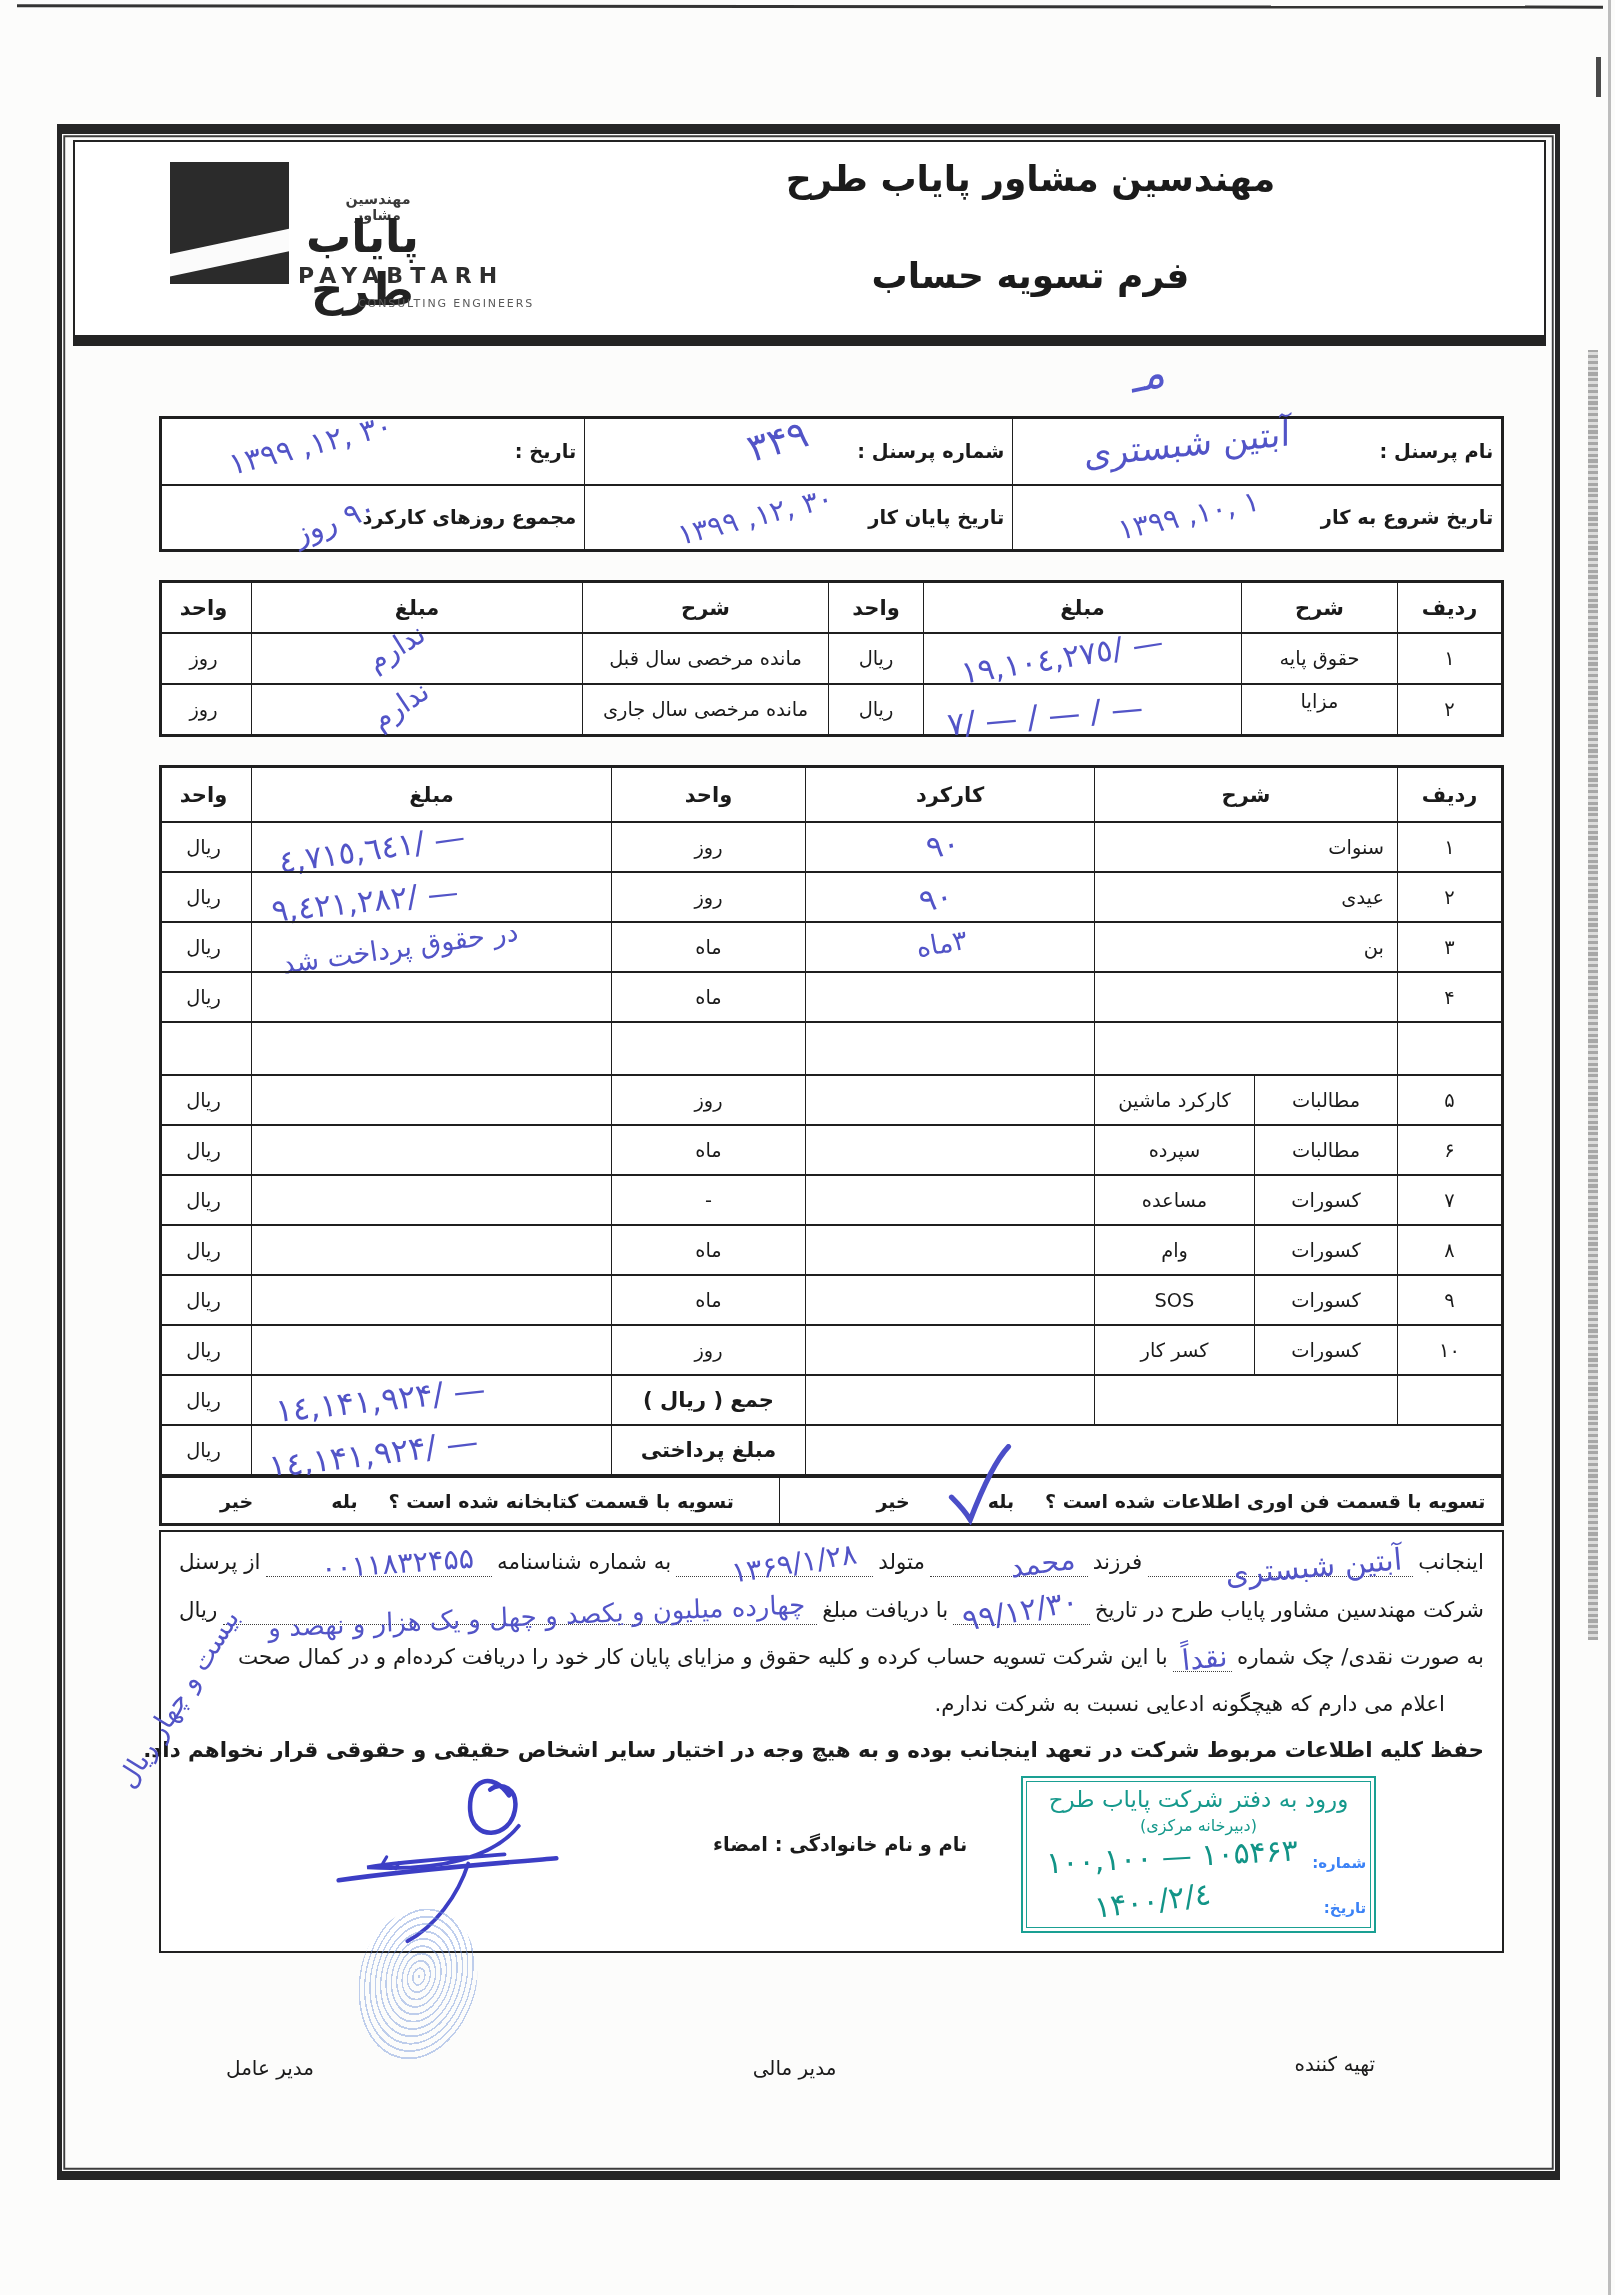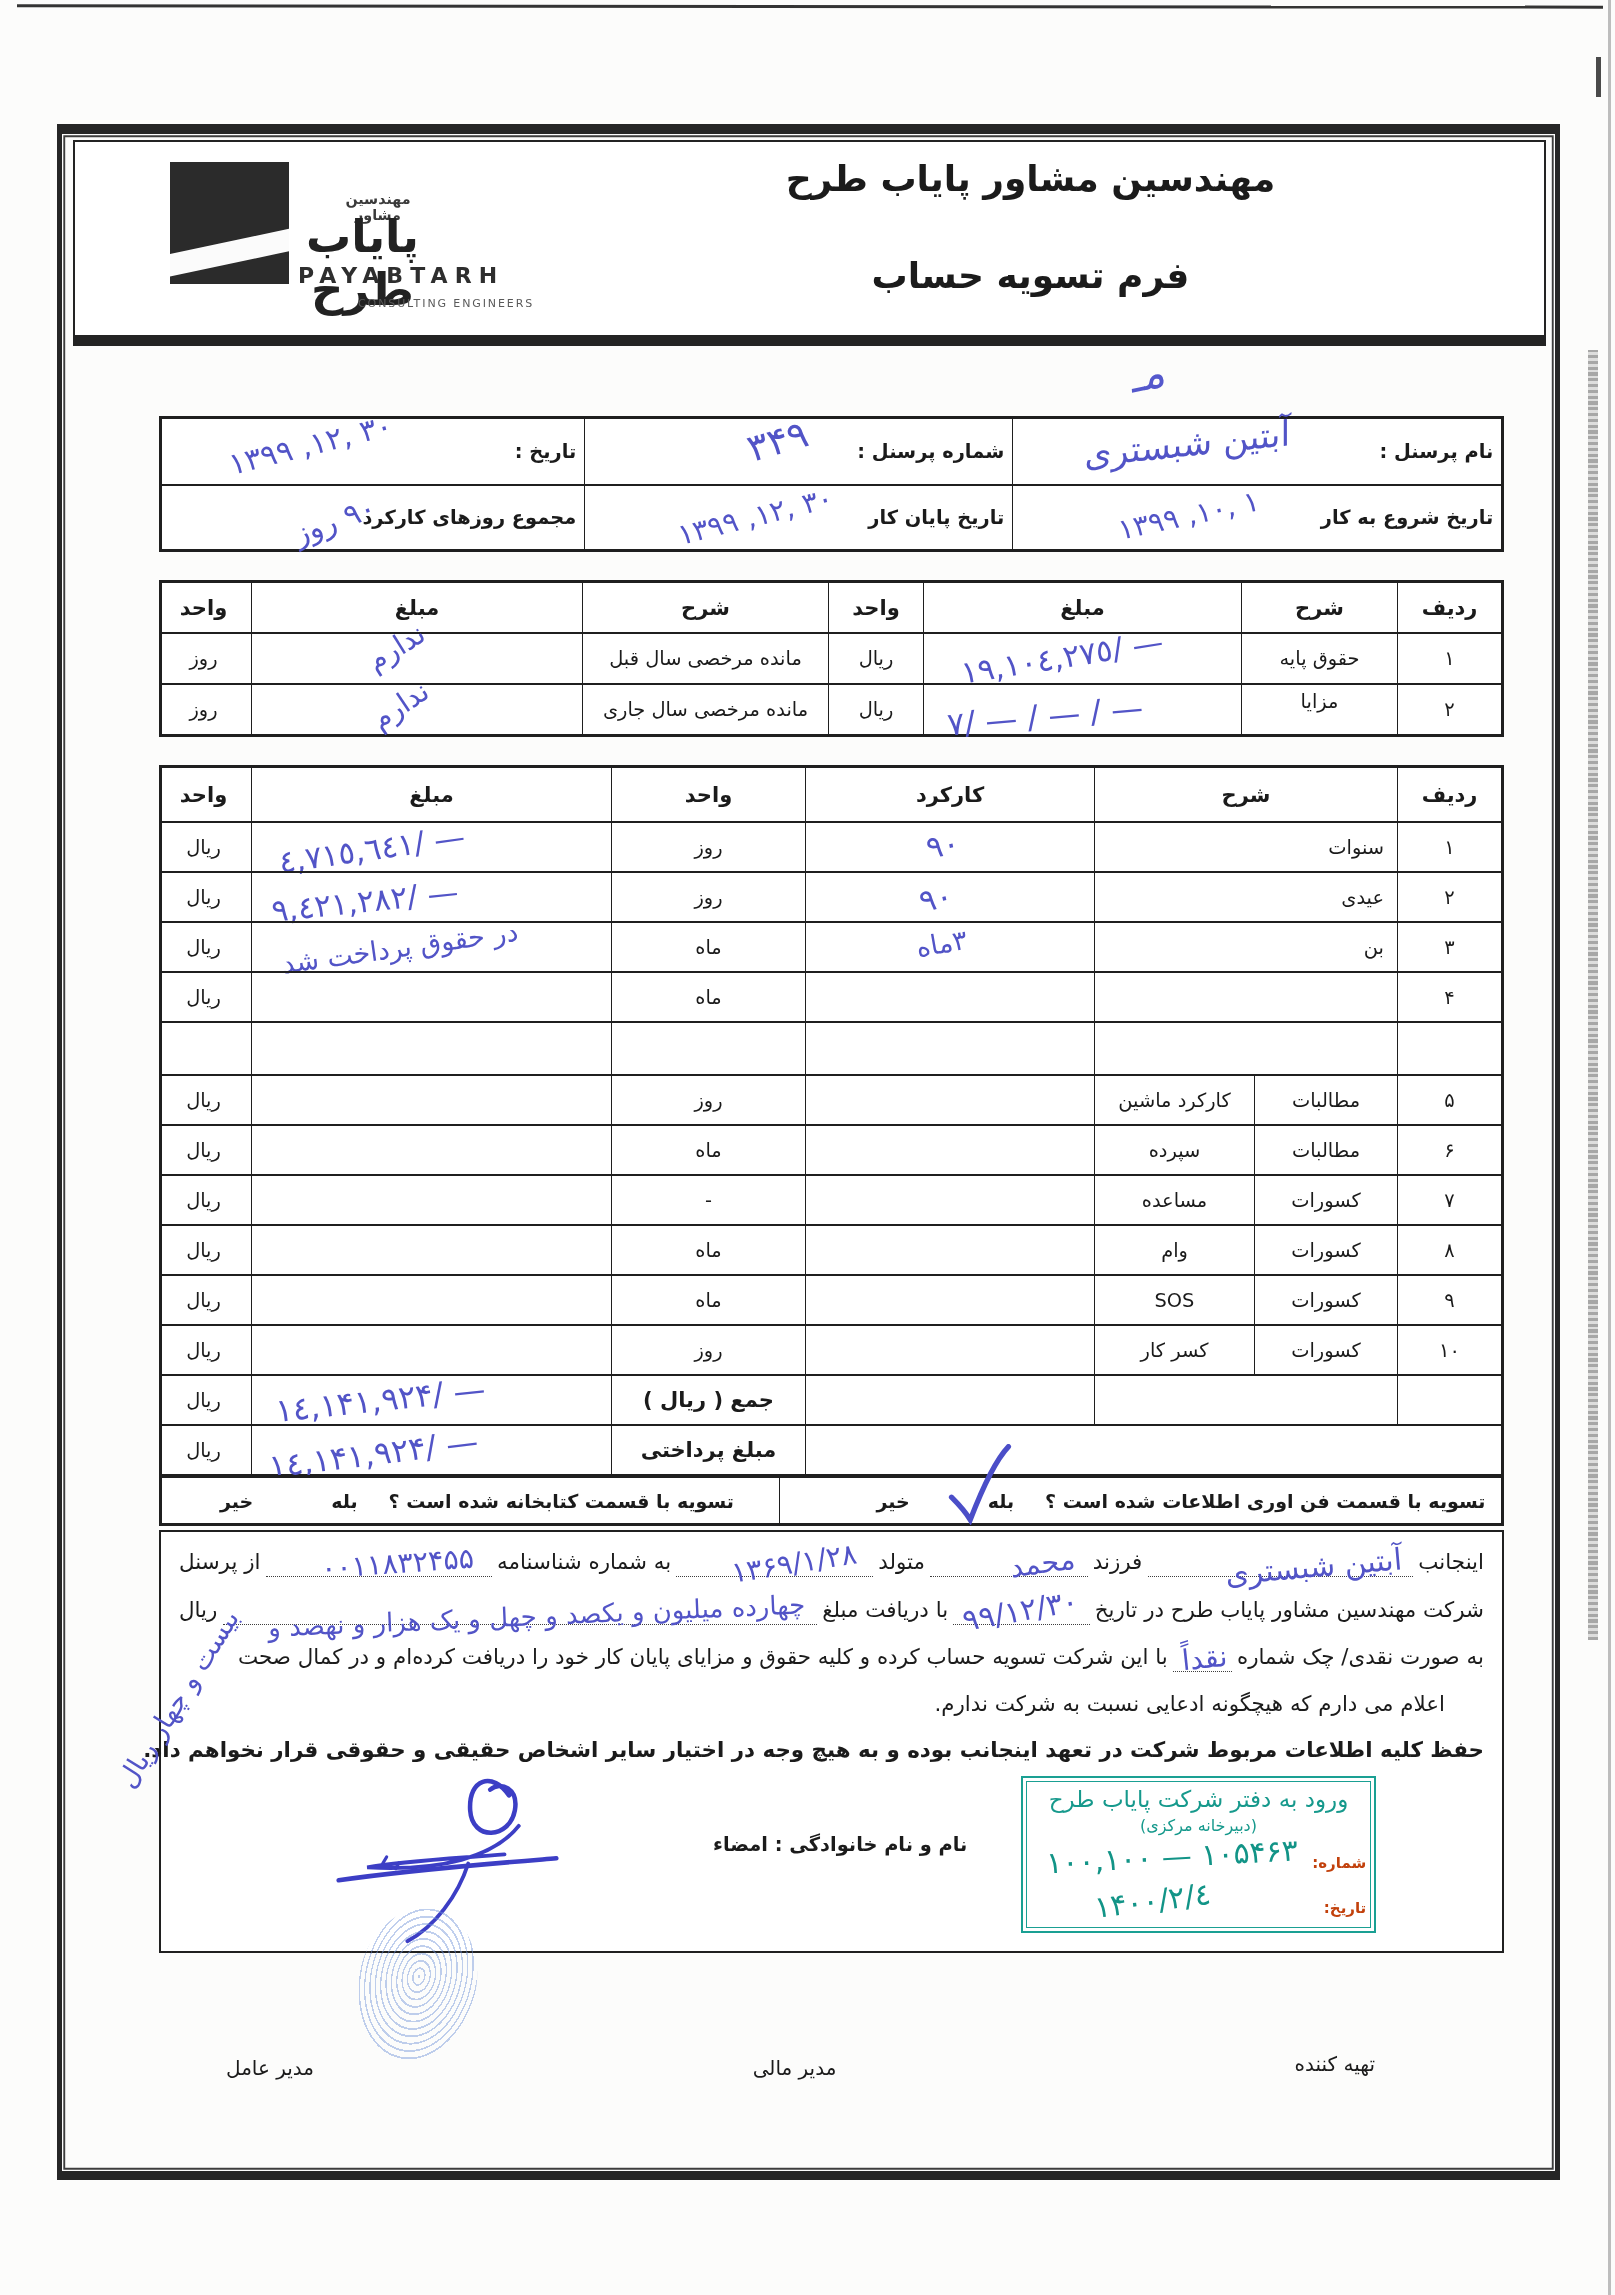--- a/index.html
+++ b/index.html
@@ -81,21 +81,21 @@
   .pline .txt{white-space:nowrap;padding-bottom:2.6px;}
   .blank{border-bottom:1.9px dotted #3e3e3e;height:27px;position:relative;margin:0 5.2px;}
   .blank .hw{position:absolute;bottom:-5.2px;right:8%;}
   .sig-label{left:713px;top:1833px;font-size:19.4px;font-weight:bold;}
 
   
   .stamp{left:1021px;top:1776px;width:355px;height:157px;border:2.6px solid #1aa093;background:rgba(255,255,255,0);}
   .stamp-inner{position:absolute;inset:3.2px;border:1.3px solid #1aa093;}
   .stamp .s1{left:0;right:0;top:7.8px;text-align:center;font-size:23px;font-weight:normal;color:#16998c;}
   .stamp .s2{left:0;right:0;top:38px;text-align:center;font-size:16px;color:#16998c;}
-  .stamp .slbl{font-size:15px;color:#c2410c;font-weight:bold;}
+  .stamp .slbl{font-size:15px;color:#3b82f6;font-weight:bold;}
   .stamp-no-lbl{right:7.8px;top:76px;}
   .stamp-date-lbl{right:7.8px;top:121px;}
   .stamp-no{left:23px;top:61px;font-size:30px;transform:rotate(-3deg);}
   .stamp-date{left:71px;top:105px;font-size:30px;transform:rotate(-7deg);}
 
   
   .sig-svg{left:305px;top:1766px;}
   .fingerprint{left:358px;top:1907px;width:118px;height:154px;border-radius:50%;
     background:repeating-radial-gradient(ellipse at 50% 45%,rgba(110,145,215,.55) 0 1.3px,rgba(255,255,255,0) 1.3px 5.2px);
     transform:rotate(14deg);opacity:.8;}

